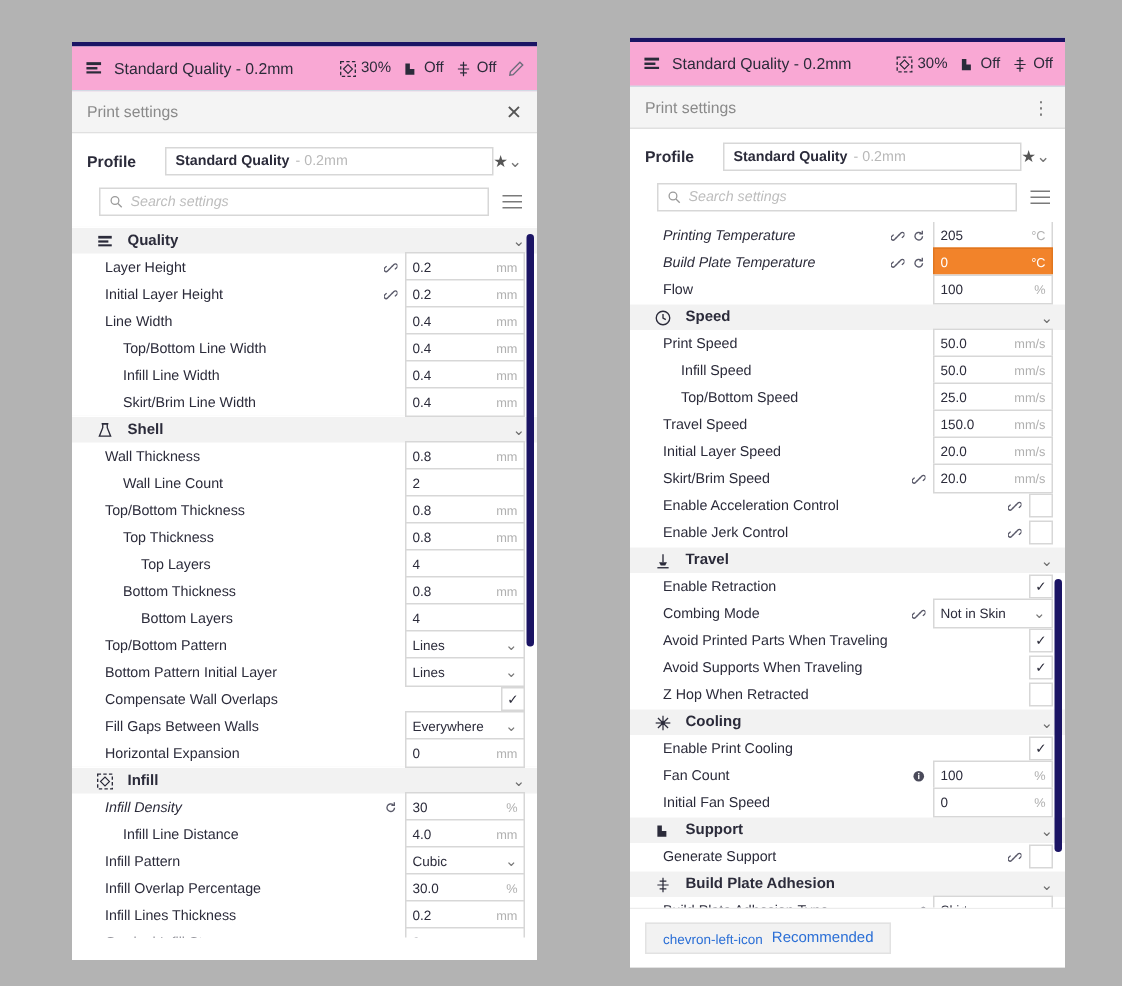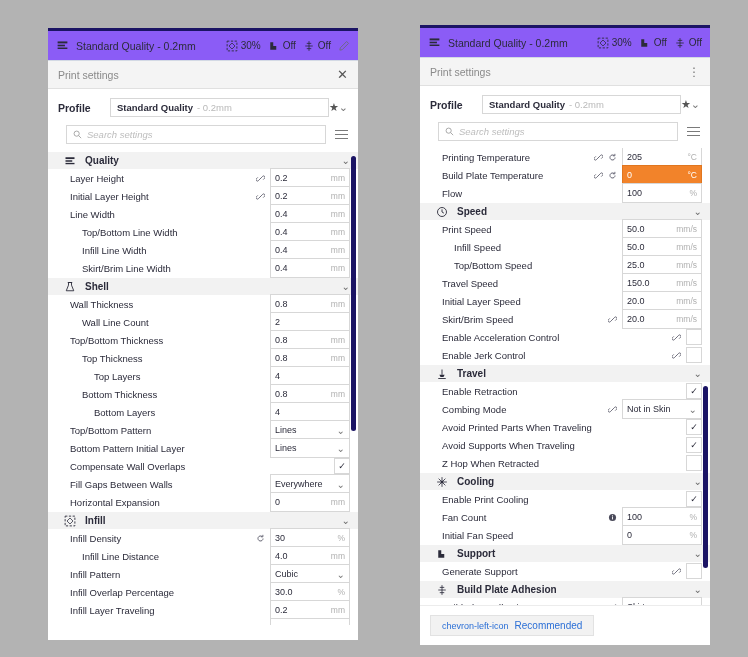--- a/index.html
+++ b/index.html
@@ -19,21 +19,21 @@
   }
   .win-left  { left: 48px;  top: 28px;  width: 310px; height: 612px; }
   .win-right { left: 420px; top: 25px;  width: 290px; height: 620px; }
 
   .topbar-accent { height: 3px; background: #1b1464; }
 
   
   .apphead {
     display: flex; align-items: center;
     height: 30px;
-    background: #8b5cf6;
+    background: #f9a8d4;
     padding: 0 8px;
     gap: 7px;
     border-bottom: 1px solid #d3d9e4;
   }
   .apphead .profname {
     font-size: 10.5px; color: #2b2b3a; white-space: nowrap;
     font-weight: 400;
   }
   .apphead .spacer { flex: 1 1 auto; }
   .stat { display: flex; align-items: center; gap: 3px; }
@@ -104,21 +104,21 @@
   .cat .cv { color: #6b6b6b; font-size: 10px; }
 
   .row {
     display: flex; align-items: center;
     height: 18px;
     padding-left: 22px; padding-right: 8px;
   }
   .row .nm { font-size: 9.5px; color: #2b2b3a; white-space: nowrap; }
   .row.ind1 { padding-left: 34px; }
   .row.ind2 { padding-left: 46px; }
-  .row .nm.mod { }
+  .row .nm.mod { font-style: italic; }
   .row .gap { flex: 1 1 auto; }
   .row .icons { display: flex; align-items: center; gap: 5px; margin-right: 5px; }
 
   .val {
     width: 80px; height: 20px; flex: 0 0 auto;
     border: 1px solid #d7d7d7; background: #fff;
     display: flex; align-items: center;
     padding: 0 4px;
   }
   .val .v { font-size: 9px; color: #2b2b3a; }
@@ -484,21 +484,21 @@
           <div class="row">
             <span class="nm">Infill Overlap Percentage</span>
             <span class="gap"></span>
             <span class="icons"></span>
             <span class="val">
               <span class="v">30.0</span>
               <span class="u">%</span>
             </span>
           </div>
           <div class="row">
-            <span class="nm">Infill Layer Traveling</span>
+            <span class="nm">Infill Lines Thickness</span>
             <span class="gap"></span>
             <span class="icons"></span>
             <span class="val">
               <span class="v">0.2</span>
               <span class="u">mm</span>
             </span>
           </div>
           <div class="row">
             <span class="nm">Gradual Infill Steps</span>
             <span class="gap"></span>

